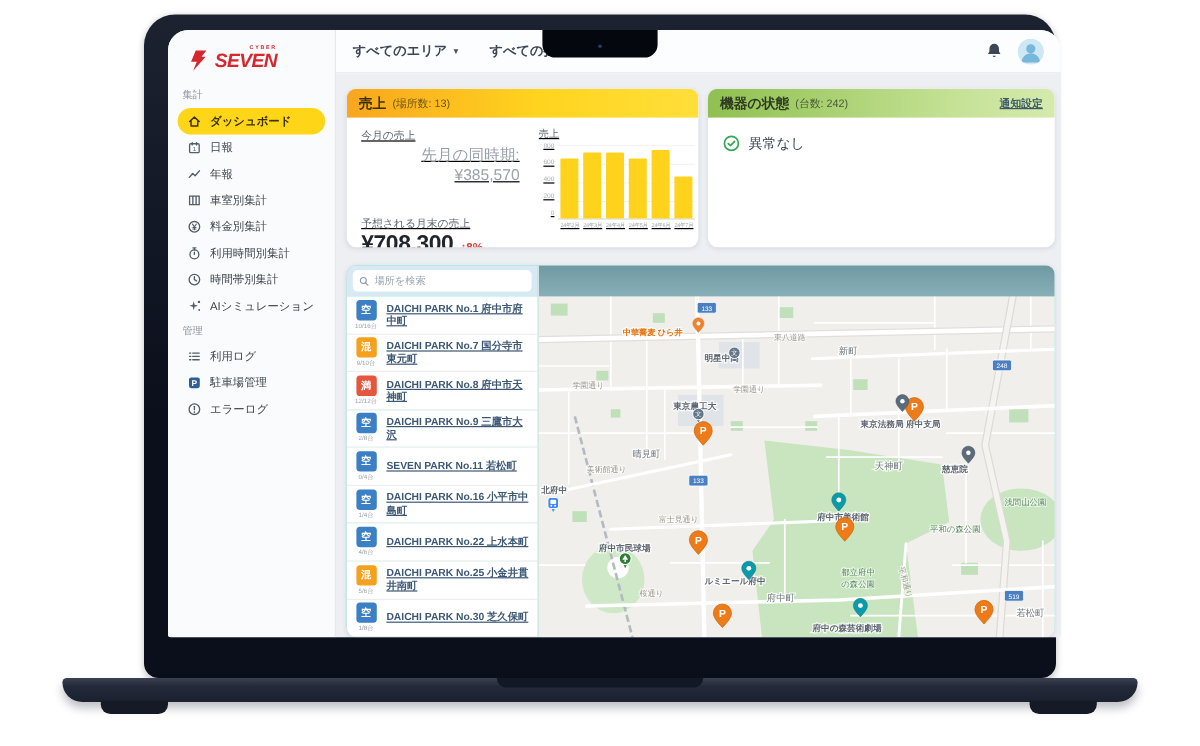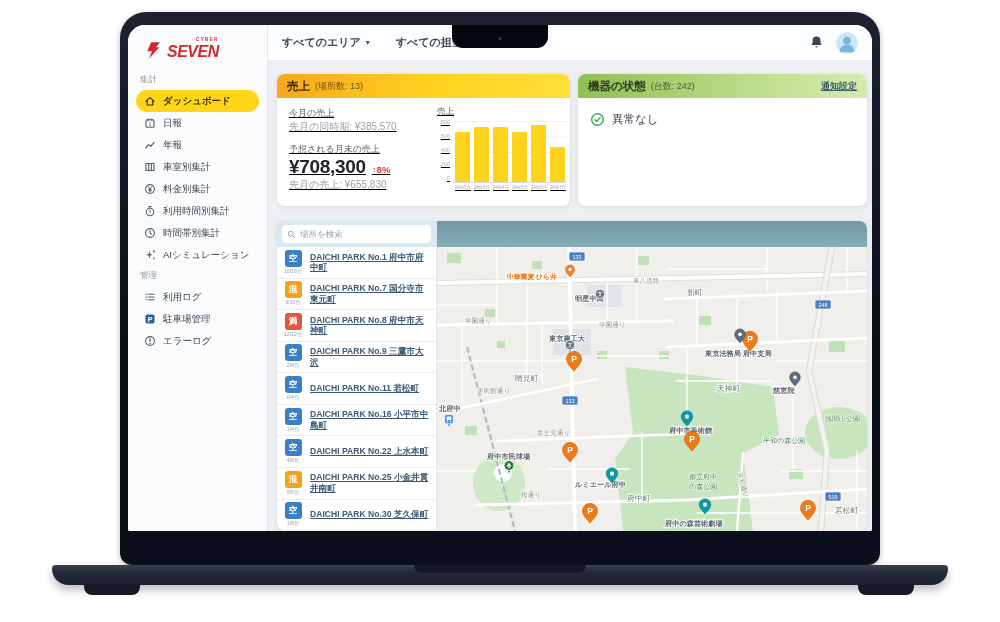--- a/index.html
+++ b/index.html
@@ -3,21 +3,21 @@
 <meta charset="utf-8">
 <style>
   * { box-sizing: border-box; margin: 0; padding: 0; }
   html,body { width:1000px; height:622px; background:#fff; font-family:"Liberation Sans","DejaVu Sans",sans-serif; }
   .stage { position:relative; width:1000px; height:622px; overflow:hidden; }
 
   
   .screen { position:absolute; left:120px; top:12px; width:760px; height:553px;
     background:linear-gradient(180deg,#1c2230 0%,#0b0f1c 60%);
     border-radius:26px 26px 12px 12px; box-shadow:0 2px 6px rgba(0,0,0,.25); }
-  .display { position:absolute; left:8px; top:13px; width:744px; height:506px;
+  .display { position:absolute; left:20px; top:13px; width:744px; height:506px;
     background:#edeff3; border-radius:17px 17px 2px 2px; overflow:hidden; }
   .notch { position:absolute; left:50%; top:13px; transform:translateX(-50%);
     width:96px; height:23px; background:#05070f; border-radius:0 0 11px 11px; z-index:60; }
   .cam { position:absolute; left:50%; top:12px; transform:translateX(-50%);
     width:3px; height:3px; border-radius:50%; background:#2a3c6e; }
   .deck { position:absolute; left:52px; top:565px; width:896px; height:20px;
     background:linear-gradient(180deg,#3a4152 0%,#242a39 35%,#1a202e 100%);
     border-radius:4px 4px 18px 18px; box-shadow:0 5px 8px rgba(20,25,40,.28); }
   .deck::before { content:""; position:absolute; left:50%; top:0; transform:translateX(-50%);
     width:172px; height:8px; background:#12172483; background:#131826; border-radius:0 0 10px 10px; }
@@ -62,25 +62,25 @@
   .chead.green { background:linear-gradient(90deg,#8fc050 0%,#c4e194 70%,#d5eaae 100%); }
   .ctitle { font-size:11.5px; font-weight:bold; color:#3d2f05; }
   .chead.green .ctitle { color:#2f3b22; }
   .csub { font-size:9px; color:#6d5610; }
   .chead.green .csub { color:#4c5a38; }
   .notify-link { margin-left:auto; font-size:9px; font-weight:bold; color:#3d5a66; text-decoration:underline; cursor:pointer; }
 
   .sales-body { display:flex; padding:8px 8px 4px 12px;text-decoration:underline; }
   .metrics { width:146px; flex:0 0 146px; }
   .mlabel { font-size:9px; color:#5c6570; margin-top:1px; }
-  .mlabel.m2 { margin-top:9px; }
+  .mlabel.m2 { margin-top:27px; }
   .mrow { display:flex; align-items:baseline; gap:6px; }
   .mval { font-size:19px; font-weight:bold; color:#20242b; letter-spacing:-0.3px; }
   .mchg { font-size:9.5px; font-weight:bold; color:#e03a33; }
-  .mcmp { font-size:10px; color:#9aa1a9; text-align:left; padding-right:14px; }
+  .mcmp { font-size:13px; color:#9aa1a9; text-align:right; padding-right:14px; }
 
   .chart { flex:1; padding-left:2px; }
   .chart-title { font-size:8.5px; color:#5c6570; margin-bottom:3px; }
   .chart-grid { display:flex; }
   .yaxis { width:16px; height:62px; display:flex; flex-direction:column; justify-content:space-between;
     font-size:5.5px; color:#a9aeb4; text-align:right; padding-right:3px; transform:translateY(-2px); }
   .plotwrap { flex:1; }
   .plot { position:relative; height:62px; display:flex; align-items:flex-end; gap:4px; padding:0 2px;
     border-bottom:1px solid #d8dadd;
     background:linear-gradient(#eef0f2 1px,transparent 1px); background-size:100% 15.5px; }
@@ -369,21 +369,21 @@
                     <div class="badge blue">空</div>
                     <div class="bcount">2/8台</div>
                   </div>
                   <a class="locname">DAICHI PARK No.9 三鷹市大沢</a>
                 </div>
                 <div class="locrow">
                   <div class="badgecol">
                     <div class="badge blue">空</div>
                     <div class="bcount">0/4台</div>
                   </div>
-                  <a class="locname">DAICHI PARK No.11 若松町</a>
+                  <a class="locname">SEVEN PARK No.11 若松町</a>
                 </div>
                 <div class="locrow">
                   <div class="badgecol">
                     <div class="badge blue">空</div>
                     <div class="bcount">1/4台</div>
                   </div>
                   <a class="locname">DAICHI PARK No.16 小平市中島町</a>
                 </div>
                 <div class="locrow">
                   <div class="badgecol">

